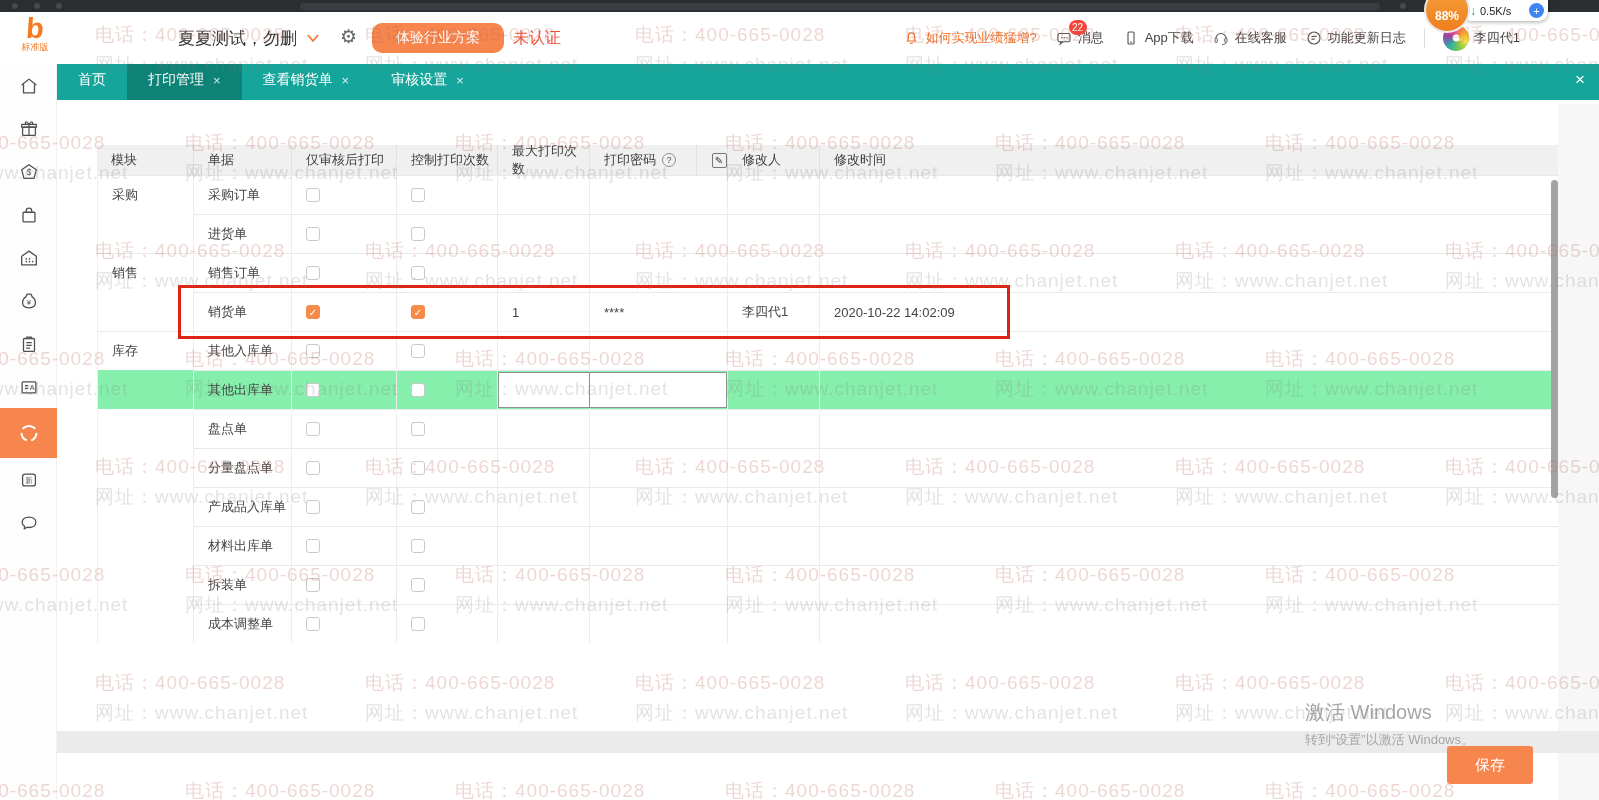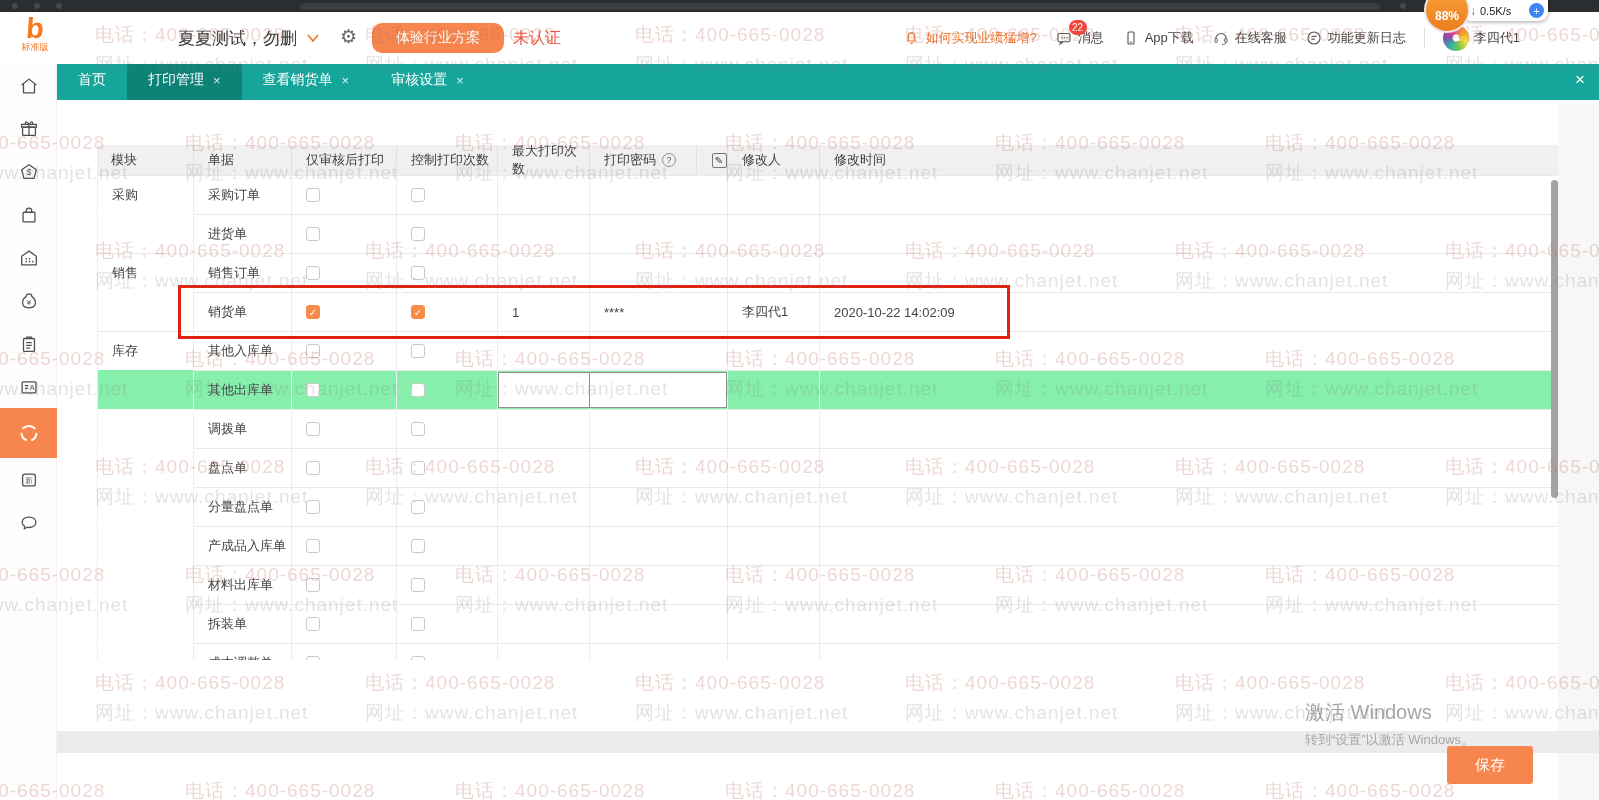--- a/index.html
+++ b/index.html
@@ -392,34 +392,20 @@
           </div>
           <div class="c-cb2 gs">
             <div class="cb"></div>
           </div>
           <div class="c-max gs">
             <div class="input-box"></div>
           </div>
           <div class="c-pwd gs">
             <div class="input-box pwd"></div>
           </div>
-          <div class="c-ed gs"></div>
-          <div class="c-time gs"></div>
-        </div>
-        <div class="trow">
-          <div class="c-mod"></div>
-          <div class="c-doc gs">调拨单</div>
-          <div class="c-cb1 gs">
-            <div class="cb"></div>
-          </div>
-          <div class="c-cb2 gs">
-            <div class="cb"></div>
-          </div>
-          <div class="c-max gs"></div>
-          <div class="c-pwd gs"></div>
           <div class="c-ed gs"></div>
           <div class="c-time gs"></div>
         </div>
         <div class="trow">
           <div class="c-mod"></div>
           <div class="c-doc gs">盘点单</div>
           <div class="c-cb1 gs">
             <div class="cb"></div>
           </div>
           <div class="c-cb2 gs">

